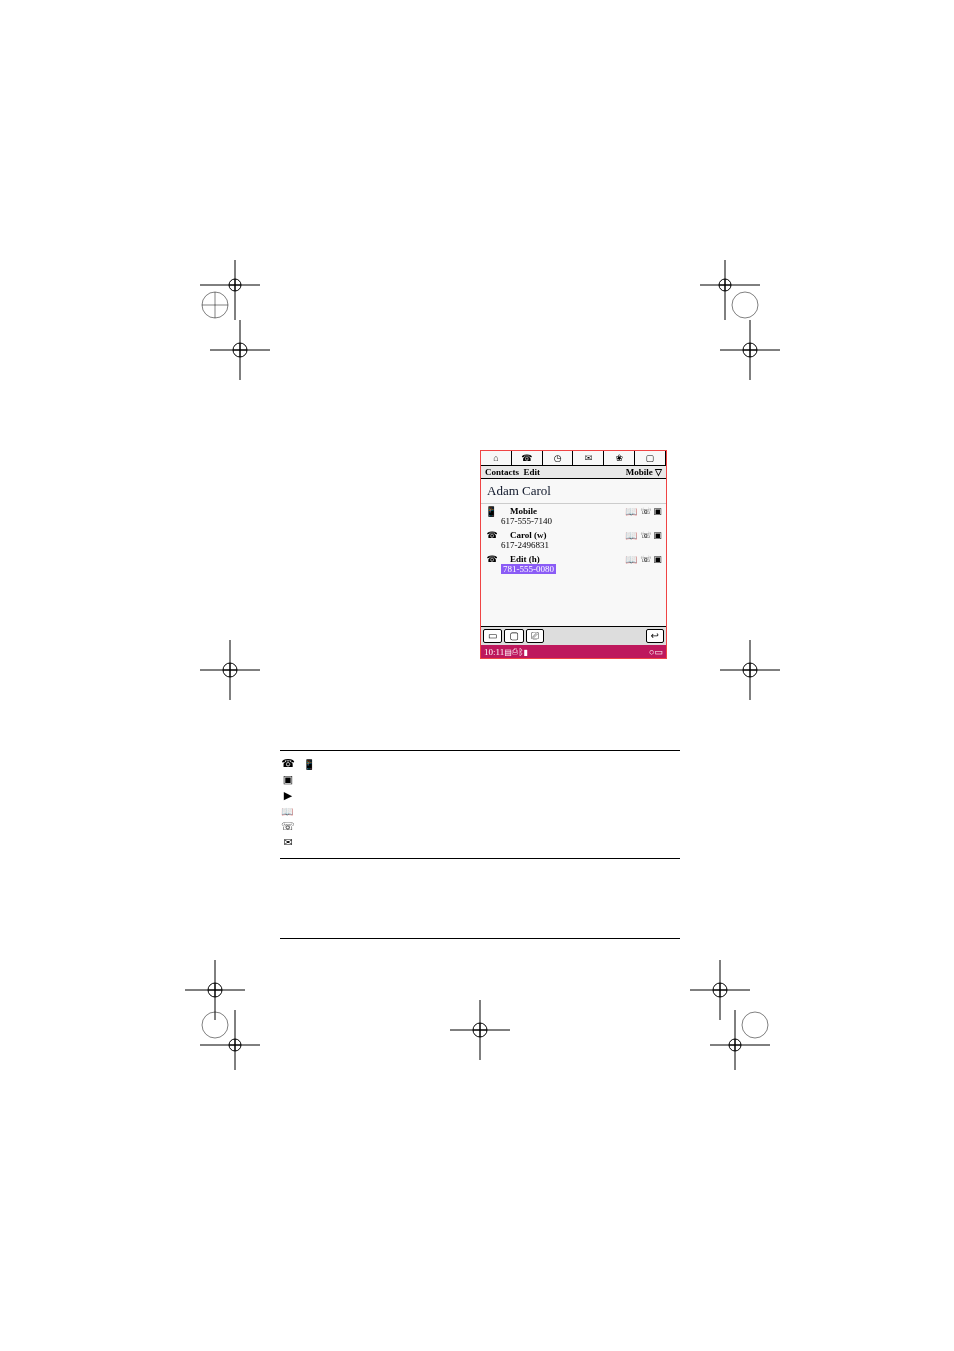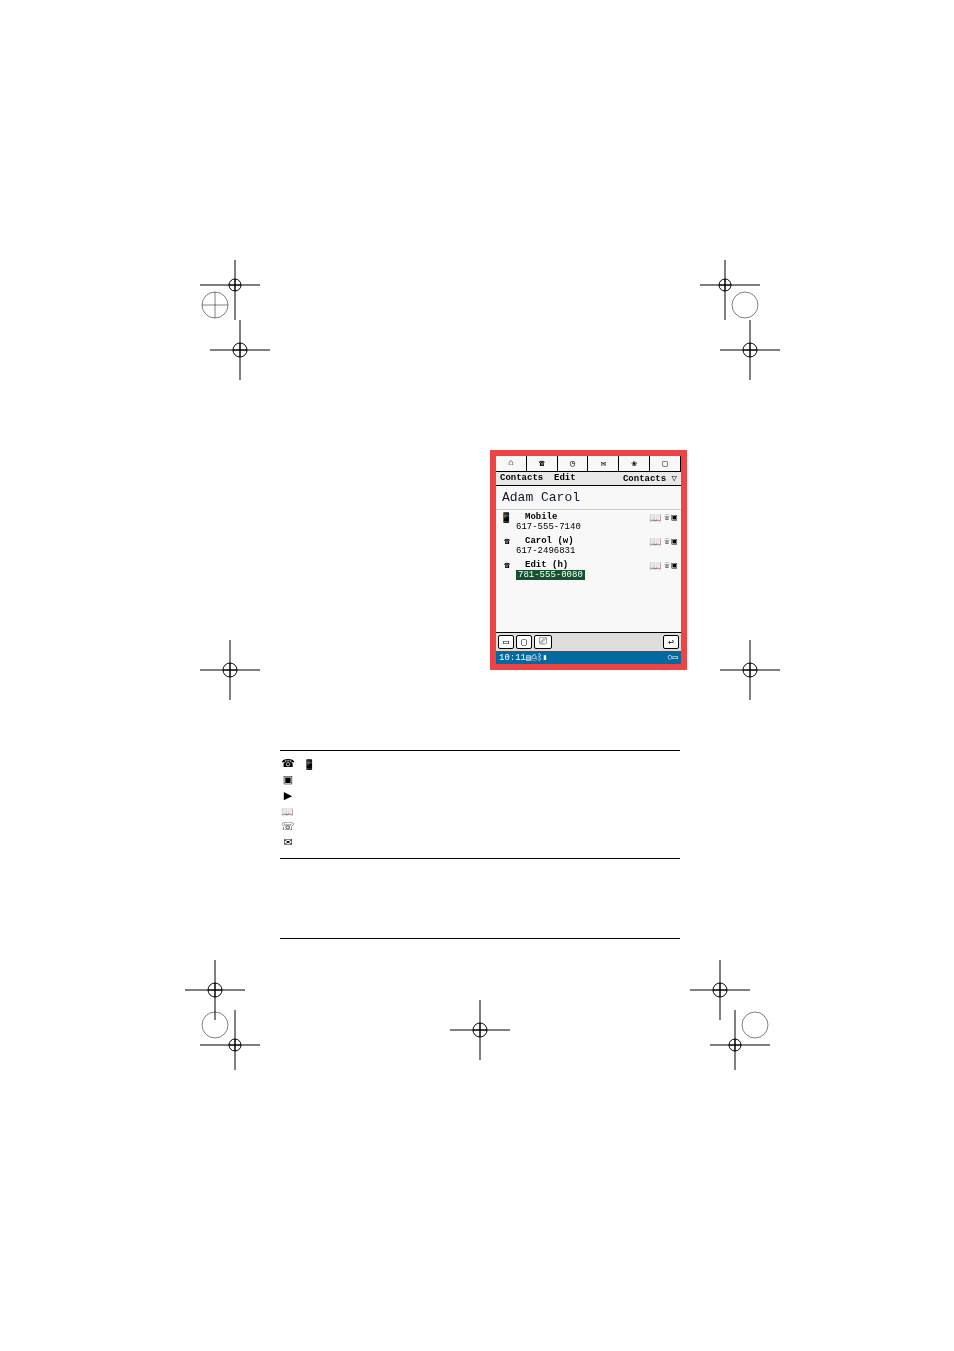--- a/index.html
+++ b/index.html
@@ -24,26 +24,26 @@
     top: 430px;
     width: 400px;
     font-size: 12px;
     color: #000;
     line-height: 1.5;
   }
   .content p { margin: 6px 0; }
 
   .screenshot {
     position: absolute;
-    left: 490px;
+    left: 480px;
     top: 450px;
     width: 185px;
-    border: 6px solid #ef4444;
+    border: 1px solid #ef4444;
     background: #f8f8f8;
-    font-family: Liberation Mono, monospace;
+    font-family: Liberation Serif, serif;
     font-size: 9px;
   }
   .ss-toolbar {
     display: flex;
     border-bottom: 1px solid #000;
   }
   .ss-toolbar div {
     border-right: 1px solid #000;
     padding: 2px 4px;
     flex: 1;
@@ -76,40 +76,40 @@
     flex: 1;
     padding-left:2px;
   }
   .ss-entry .col-mid .lbl { font-weight: bold; padding-left: 9px; }
   .ss-entry .col-right {
     width: 44px;
     display:flex;
     gap:2px;
     justify-content:flex-end;
   }
-  .hilite { background:#14532d; color:#fff; padding:0 2px; }
+  .hilite { background:#8b5cf6; color:#fff; padding:0 2px; }
   .ss-bottom-tabs {
     display:flex;
     border-top:1px solid #000;
     background:#ddd;
     padding:2px;
     justify-content:space-between;
   }
   .tab-grp { display:flex; gap:2px; }
   .tab-btn {
     border:1px solid #000;
     background:#fff;
     padding:0 4px;
     font-size:10px;
     border-radius:2px;
   }
   .ss-status {
     display:flex;
     align-items:center;
-    background:#0369a1;
+    background:#be185d;
     color:#fff;
     font-size:9px;
     padding:1px 3px;
   }
 
   .bullet-block {
     position: absolute;
     left: 280px;
     top: 750px;
     width: 400px;
@@ -283,21 +283,21 @@
   <div class="ss-toolbar">
     <div><span class="g-home"></span></div>
     <div><span class="g-phone"></span></div>
     <div><span class="g-clock"></span></div>
     <div><span class="g-msg"></span></div>
     <div><span class="g-people"></span></div>
     <div><span class="g-box"></span></div>
   </div>
   <div class="ss-menubar">
     <span><span>Contacts</span>&nbsp;&nbsp;<span>Edit</span></span>
-    <span>Contacts ▽</span>
+    <span>Mobile ▽</span>
   </div>
   <div class="ss-title">Adam Carol</div>
 
   <div id="entries-container">
       <div class="ss-entry">
         <div class="col-left"><span class="g-mobile"></span></div>
         <div class="col-mid">
           <div class="lbl">Mobile</div>
           <div>617-555-7140</div>
         </div>

